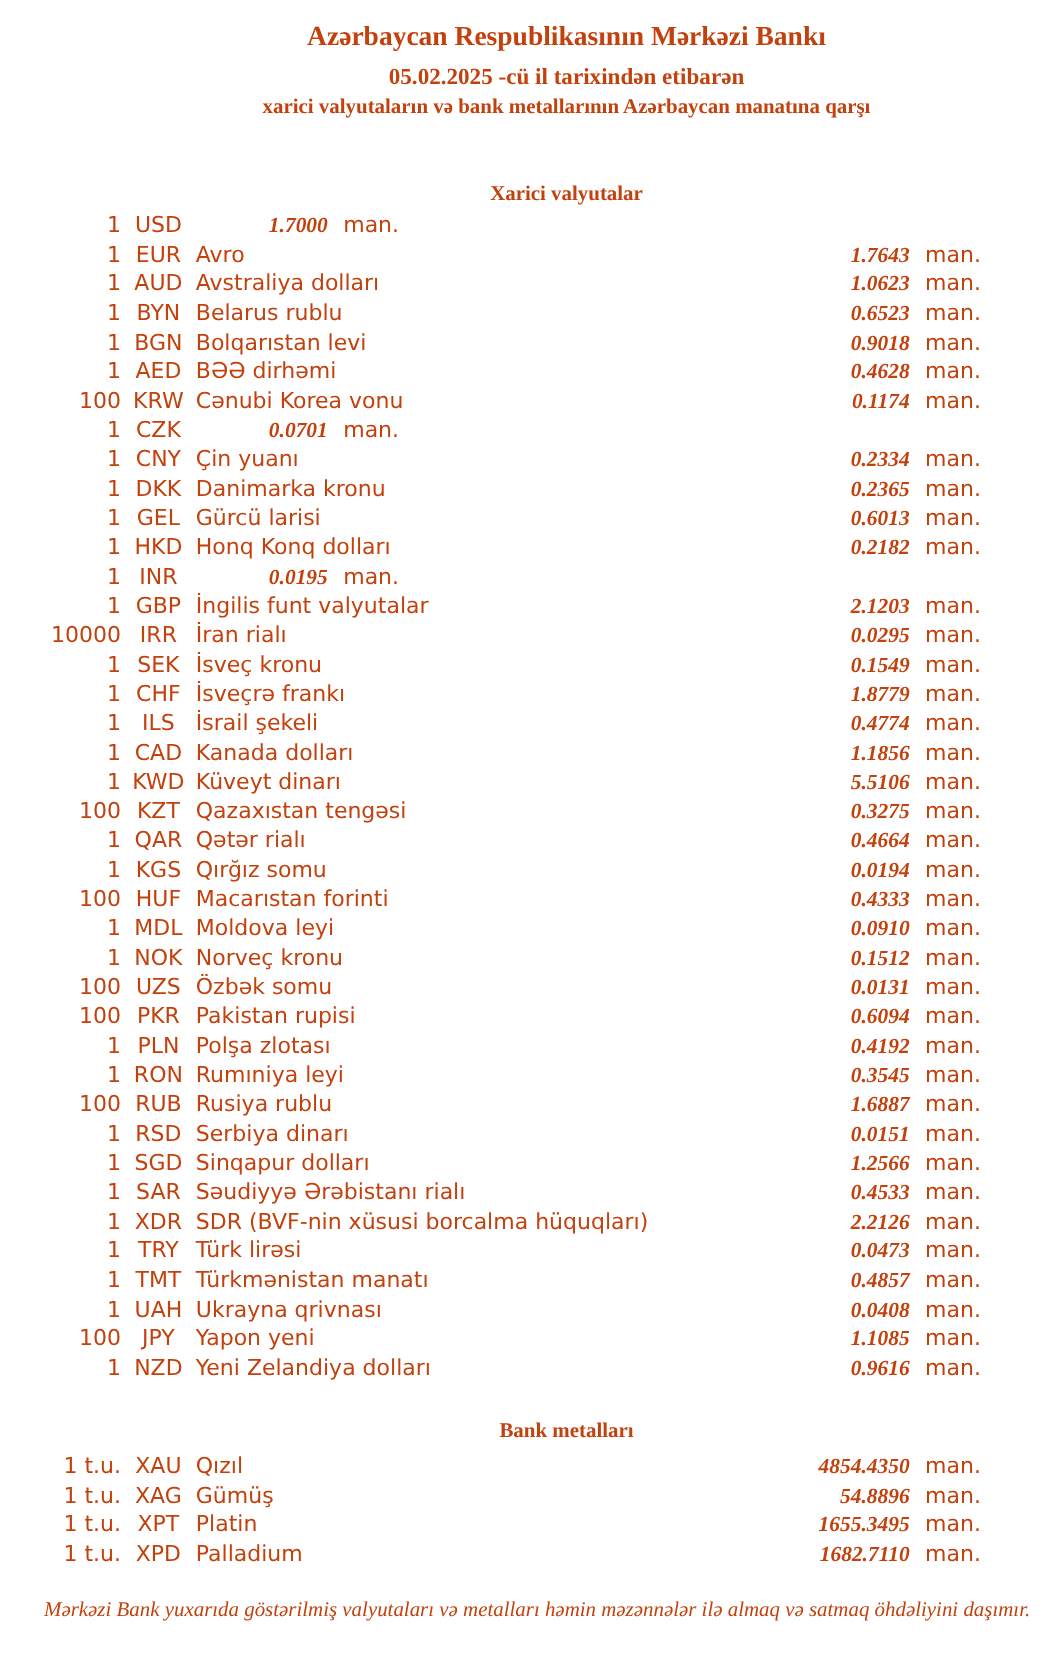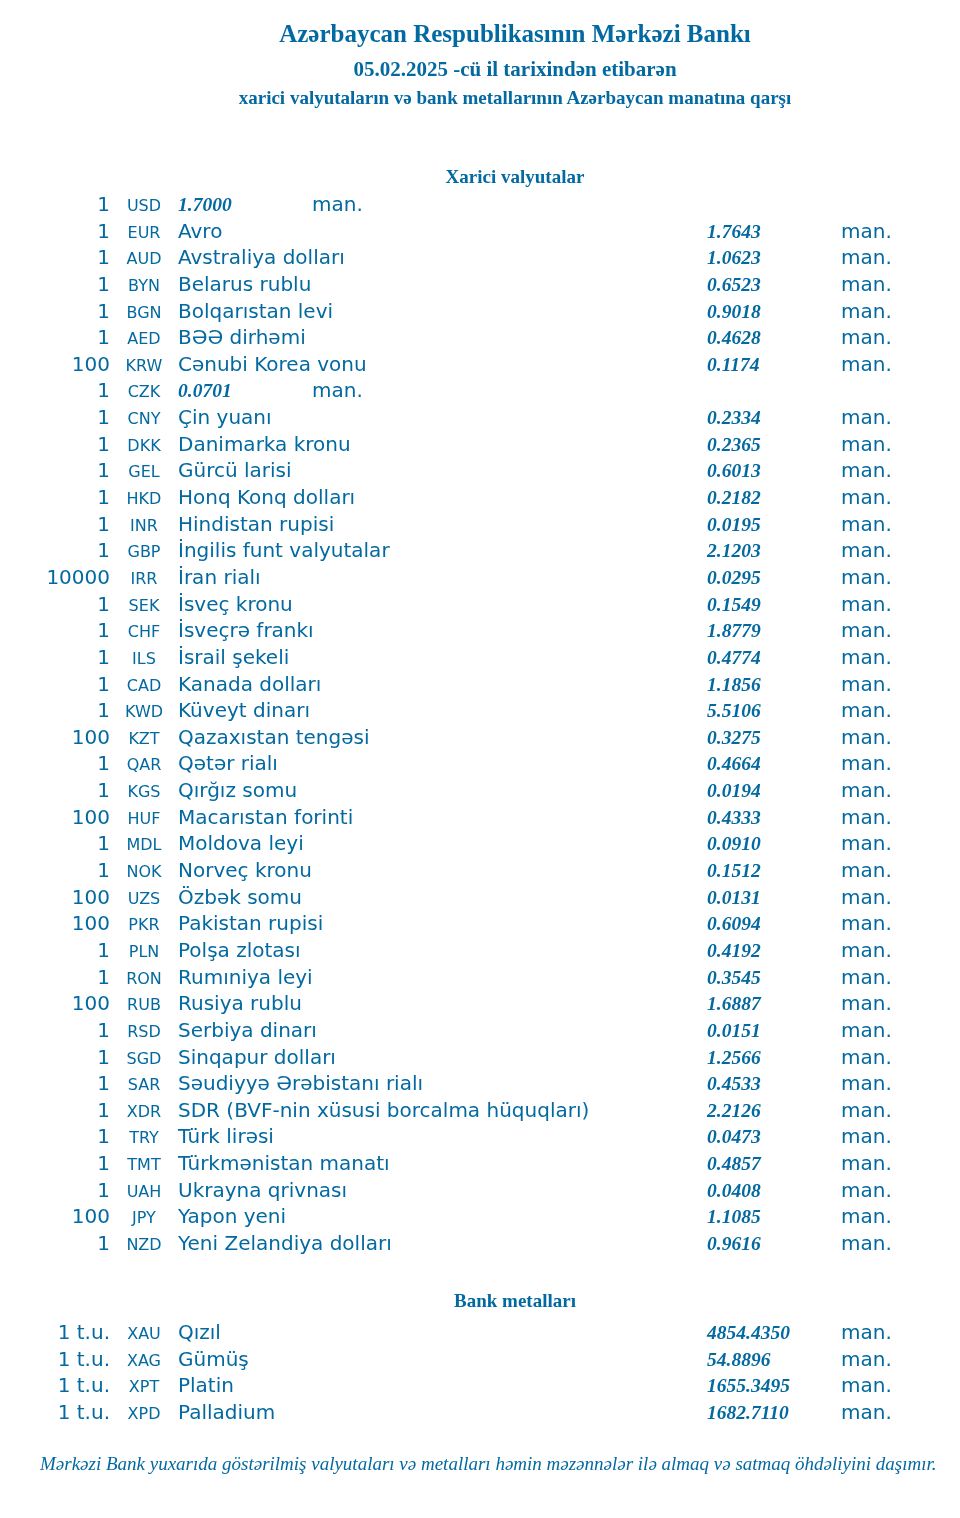--- a/index.html
+++ b/index.html
@@ -2,21 +2,21 @@
 <html><head>
 <meta charset="utf-8">
 <style>
   * { margin: 0; padding: 0; box-sizing: border-box; }
   html, body { background: #ffffff; }
   .page {
     position: relative;
     width: 960px;
     height: 1518px;
     background: #ffffff;
-    color: #0369a1;
+    color: #c2410c;
     overflow: hidden;
     font-family: "DejaVu Sans", sans-serif;
   }
   .centered-block {
     position: absolute;
     left: 70px;
     width: 890px;
     text-align: center;
     white-space: nowrap;
   }
@@ -67,31 +67,31 @@
     display: block;
   }
   .qty {
     width: 110px;
     text-align: right;
     font-size: 20px;
   }
   .code {
     width: 68px;
     text-align: center;
-    font-size: 16px;
+    font-size: 20px;
   }
   .cname {
     width: 529px;
     text-align: left;
     font-size: 20px;
     overflow: visible;
   }
   .rate {
     width: 120px;
-    text-align: left;
+    text-align: right;
     font-family: "Liberation Serif", serif;
     font-style: italic;
     font-weight: 700;
     font-size: 19.5px;
   }
   .man {
     width: 119px;
     margin-left: 14px;
     text-align: left;
     font-size: 20px;
@@ -200,21 +200,20 @@
       <div class="row">
     <span class="qty">1</span>
     <span class="code">HKD</span>
     <span class="cname">Honq Konq dolları</span>
     <span class="rate">0.2182</span>
     <span class="man">man.</span>
   </div>
       <div class="row">
     <span class="qty">1</span>
     <span class="code">INR</span>
-    <span class="cname">Hindistan rupisi</span>
     <span class="rate">0.0195</span>
     <span class="man">man.</span>
   </div>
       <div class="row">
     <span class="qty">1</span>
     <span class="code">GBP</span>
     <span class="cname">İngilis funt valyutalar</span>
     <span class="rate">2.1203</span>
     <span class="man">man.</span>
   </div>

